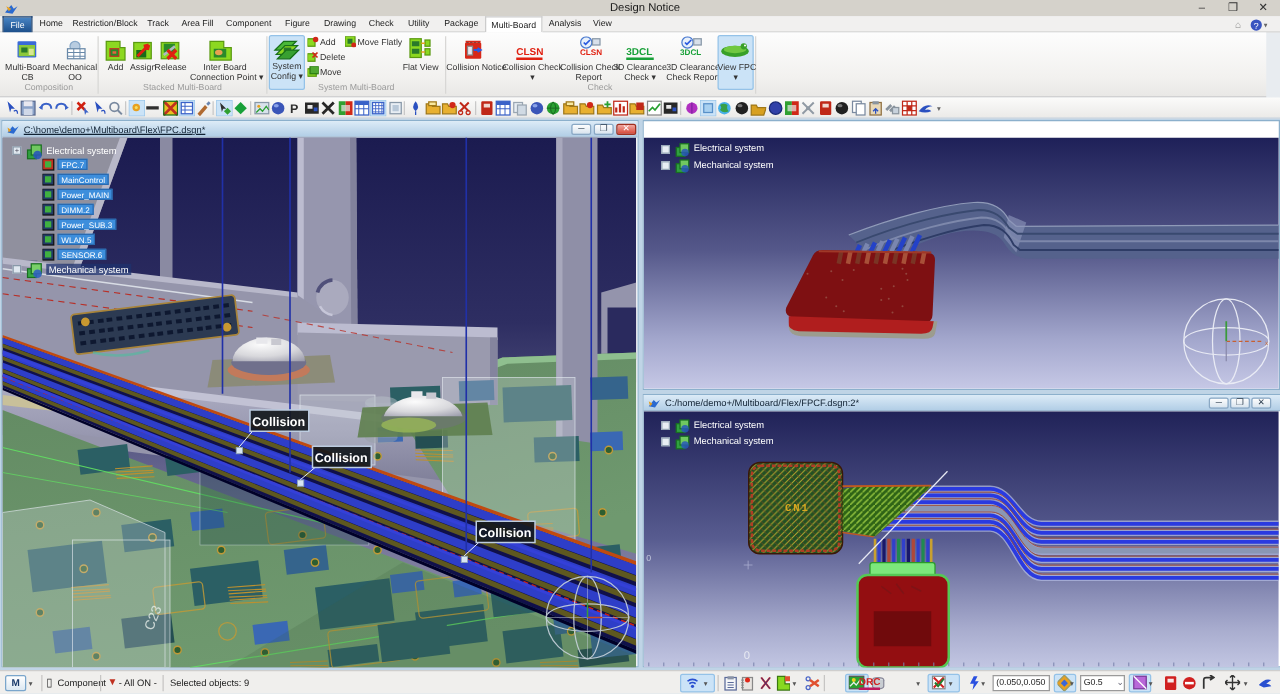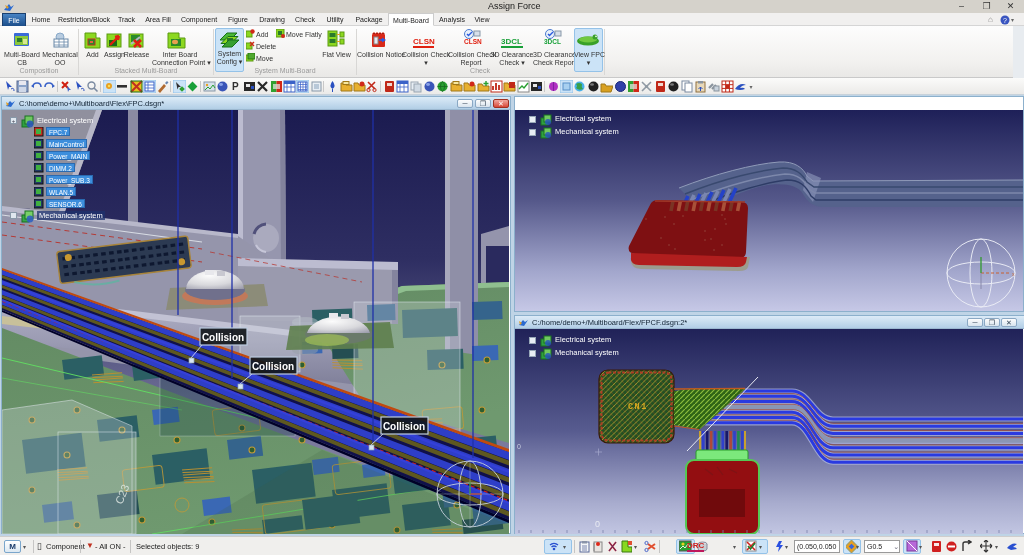--- a/index.html
+++ b/index.html
@@ -24,21 +24,21 @@
 #statusbar{left:0;top:536px;width:1024px;height:19px;background:#f0efed;border-top:1px solid #cfcecd;font-size:7.5px;color:#222;}
 .ssep{position:absolute;top:3px;width:1px;height:13px;background:#c6c5c4;}
 .combo{position:absolute;background:#fff;border:1px solid #9a9a9a;font-size:7px;color:#222;height:13px;line-height:12px;padding-left:2px;}
 </style></head>
 <body>
 <div class="abs" id="titlebar">
  <svg class="abs" style="left:3px;top:2px" width="12" height="10" viewBox="0 0 12 10">
       <path d="M1 8 L6 2 L8 5 L11 3 L7 9 Z" fill="#2a6ad0"></path>
       <path d="M2 3 L6 5 L4 7Z" fill="#e8a020"></path>
     </svg>
- <span class="abs" id="title-txt">Assign Force</span>
+ <span class="abs" id="title-txt">Design Notice</span>
  <div class="abs wbtn" style="left:956px;">–</div>
  <div class="abs wbtn" style="left:981px;">❐</div>
  <div class="abs wbtn" style="left:1005px;">✕</div>
 </div>
 <div class="abs" id="tabs">
  <span class="tab" id="tab-file" style="left:2px;width:24px;">File</span>
  <span class="tab" style="left:28px;width:26px;">Home</span>
  <span class="tab" style="left:56px;width:56px;">Restriction/Block</span>
  <span class="tab" style="left:114px;width:25px;">Track</span>
  <span class="tab" style="left:141px;width:34px;">Area Fill</span>
@@ -419,21 +419,21 @@
     </svg>
     <span class="abs" style="left:749.5999999999992px;top:5px;font-size:6px;color:#666;">▾</span>
   </div>
 <div class="abs" id="client" style="left:0;top:95px;width:1024px;height:441px;background:#bfd4e6;">
     <div class="panel" id="pL" style="left:1px;top:1px;width:510px;height:438px;">
  <div class="ptitle">
         <svg class="abs" style="left:3px;top:2px" width="11" height="9">
           <path d="M1 7 L5 2 L7 4 L10 2 L6 8Z" fill="#2a6ad0"></path>
           <path d="M1 3 L4 5 L2 7Z" fill="#e8a020"></path>
         </svg>
-  <span style="position:absolute;left:17px;top:0;">C:\home\demo+\Multiboard\Flex\FPC.dsgn*</span>
+  <span style="position:absolute;left:17px;top:0;text-decoration:underline;">C:\home\demo+\Multiboard\Flex\FPC.dsgn*</span>
   <span class="pbtn" style="left:455px;">─</span>
         <span class="pbtn" style="left:473px;">❐</span>
   <span class="pbtn" style="left:491px;background:linear-gradient(#f0a8a0,#d84838);color:#fff;border-color:#a03020;">✕</span>
  </div>
  <svg class="abs" style="left:0;top:13px" width="507" height="424" viewBox="0 0 507 424">
         <defs>
 <linearGradient id="LbgG" x1="0" y1="0" x2="0" y2="1">
  <stop offset="0" stop-color="#1b1b50"></stop>
             <stop offset="0.35" stop-color="#2e2e62"></stop>
  <stop offset="0.62" stop-color="#62628c"></stop>

